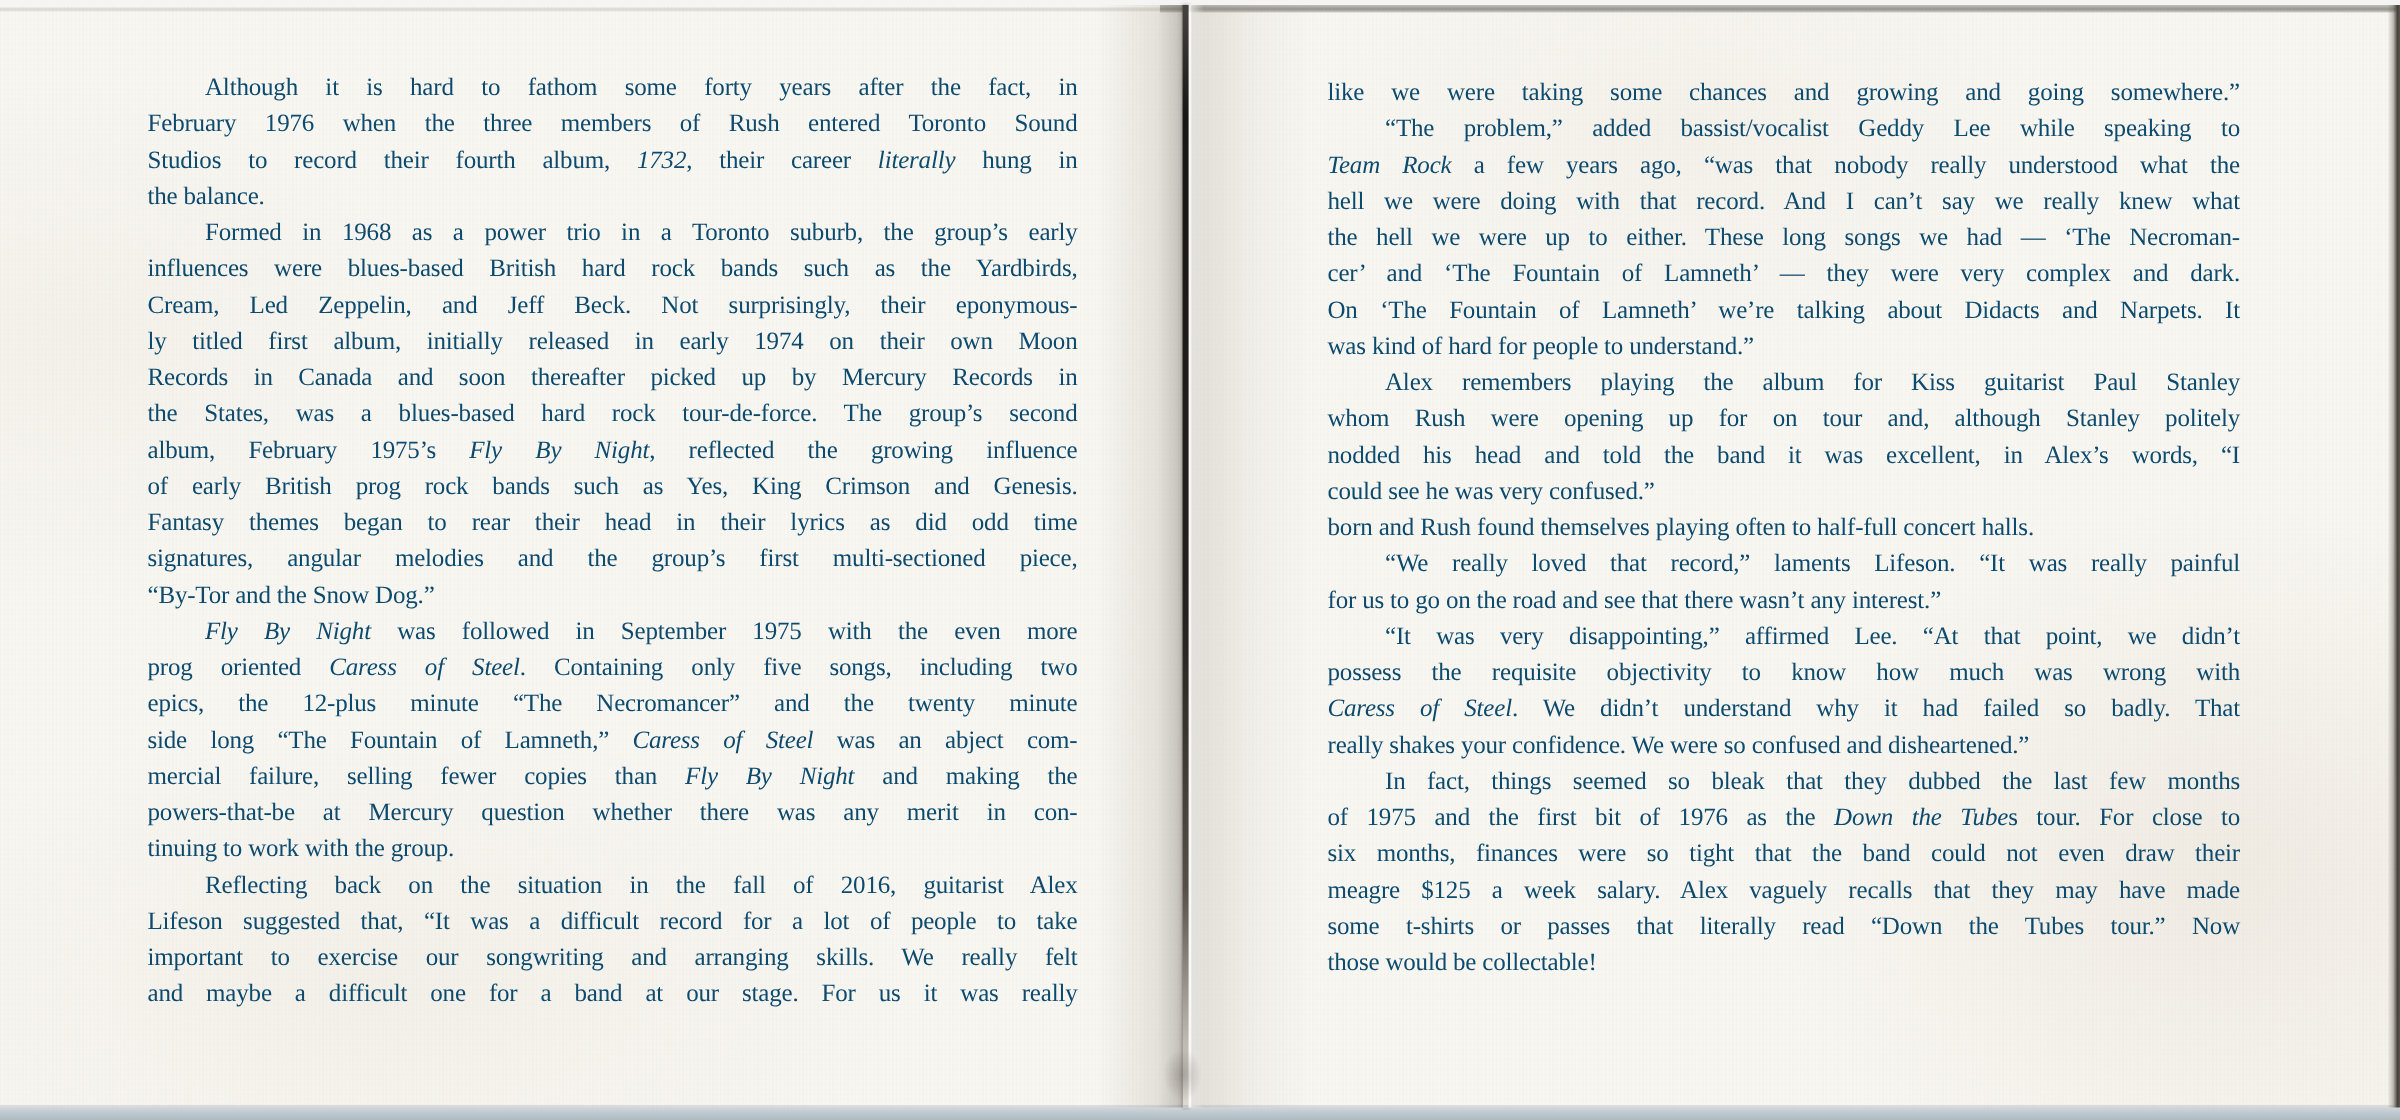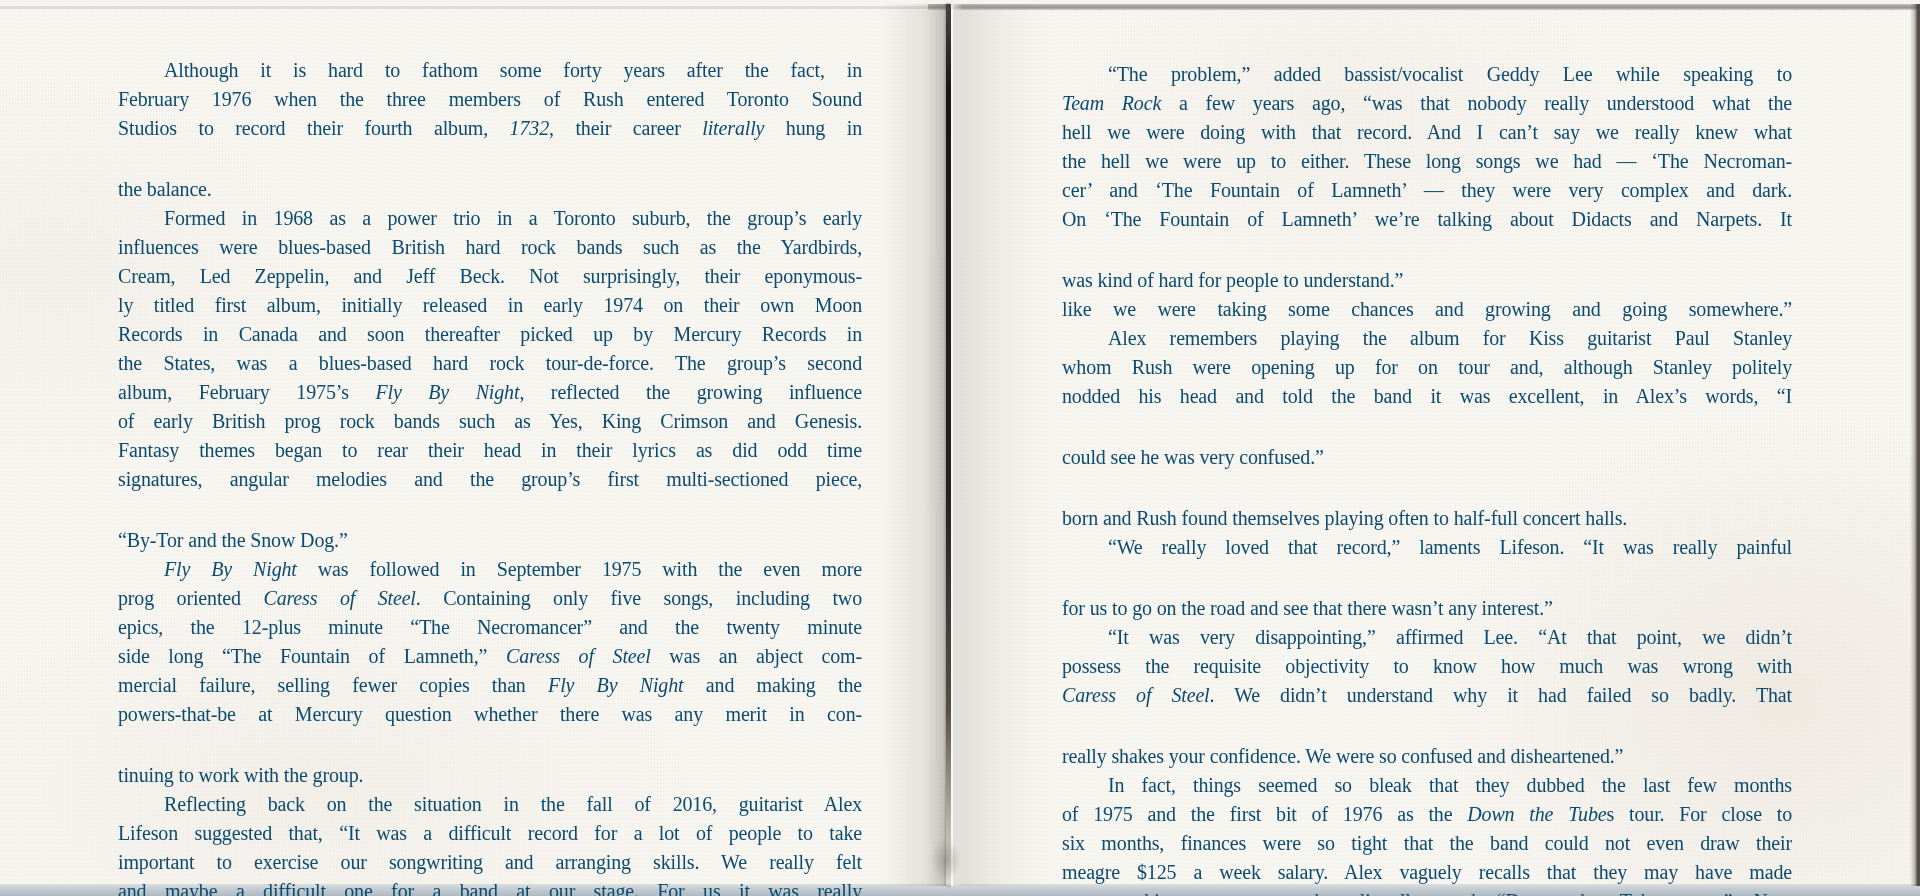--- a/index.html
+++ b/index.html
@@ -45,21 +45,21 @@
     background:radial-gradient(ellipse 22px 30px at 50% 50%, rgba(70,64,58,0.28), transparent 70%);}
   
   .page-text{
     position:absolute;
     color:#0c4a6e;
     font-size:20px;line-height:29px;letter-spacing:-0.15px;
   }
   #left-text{left:118px;top:56px;width:744px;}
   #right-text{left:1062px;top:60px;width:730px;}
   .line{text-align:justify;text-align-last:justify;white-space:normal;}
-  .line.last{text-align-last:left;margin-top:32px;}
+  .line.last{text-align-last:left;}
   .line.indent{text-indent:46px;}
   .it{font-style:italic;}
 </style>
 </head>
 <body>
 
 <div id="scan">
   <div class="paper"></div>
 
   <div class="scan-top"></div>
@@ -105,30 +105,30 @@
       </div>
       <div class="para">
         <div class="line indent"><span>Reflecting back on the situation in the fall of 2016, guitarist Alex</span></div>
         <div class="line"><span>Lifeson suggested that, “It was a difficult record for a lot of people to take</span></div>
         <div class="line"><span>important to exercise our songwriting and arranging skills. We really felt</span></div>
         <div class="line"><span>and maybe a difficult one for a band at our stage. For us it was really</span></div>
       </div>
     </div>
   <div id="right-text" class="page-text">
       <div class="para">
+        <div class="line"><span>like we were taking some chances and growing and going somewhere.”</span></div>
+      </div>
+      <div class="para">
         <div class="line indent"><span>“The problem,” added bassist/vocalist Geddy Lee while speaking to</span></div>
         <div class="line"><span class="it">Team Rock</span><span> a few years ago, “was that nobody really understood what the</span></div>
         <div class="line"><span>hell we were doing with that record. And I can’t say we really knew what</span></div>
         <div class="line"><span>the hell we were up to either. These long songs we had — ‘The Necroman-</span></div>
         <div class="line"><span>cer’ and ‘The Fountain of Lamneth’ — they were very complex and dark.</span></div>
         <div class="line"><span>On ‘The Fountain of Lamneth’ we’re talking about Didacts and Narpets. It</span></div>
         <div class="line last"><span>was kind of hard for people to understand.”</span></div>
-      </div>
-      <div class="para">
-        <div class="line"><span>like we were taking some chances and growing and going somewhere.”</span></div>
       </div>
       <div class="para">
         <div class="line indent"><span>Alex remembers playing the album for Kiss guitarist Paul Stanley</span></div>
         <div class="line"><span>whom Rush were opening up for on tour and, although Stanley politely</span></div>
         <div class="line"><span>nodded his head and told the band it was excellent, in Alex’s words, “I</span></div>
         <div class="line last"><span>could see he was very confused.”</span></div>
       </div>
       <div class="para">
         <div class="line last"><span>born and Rush found themselves playing often to half-full concert halls.</span></div>
       </div>

